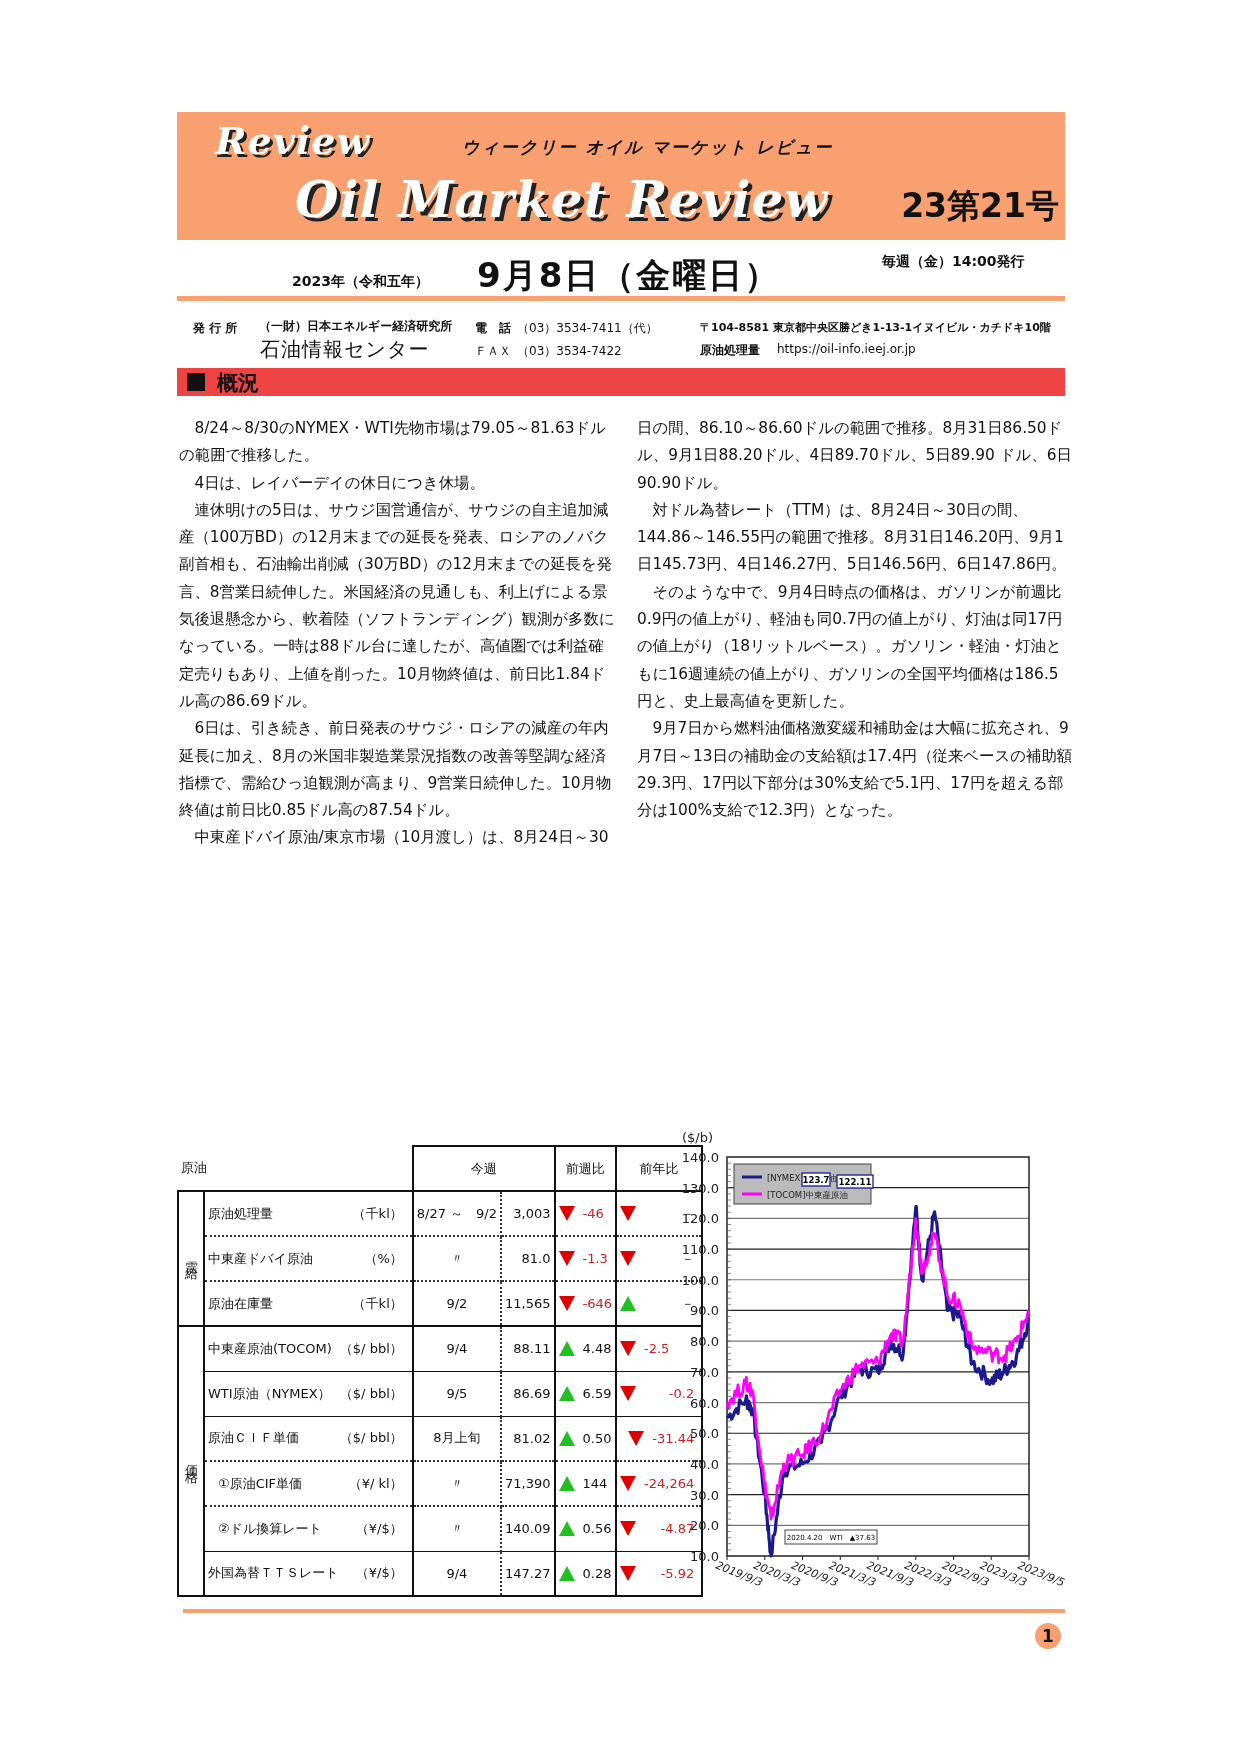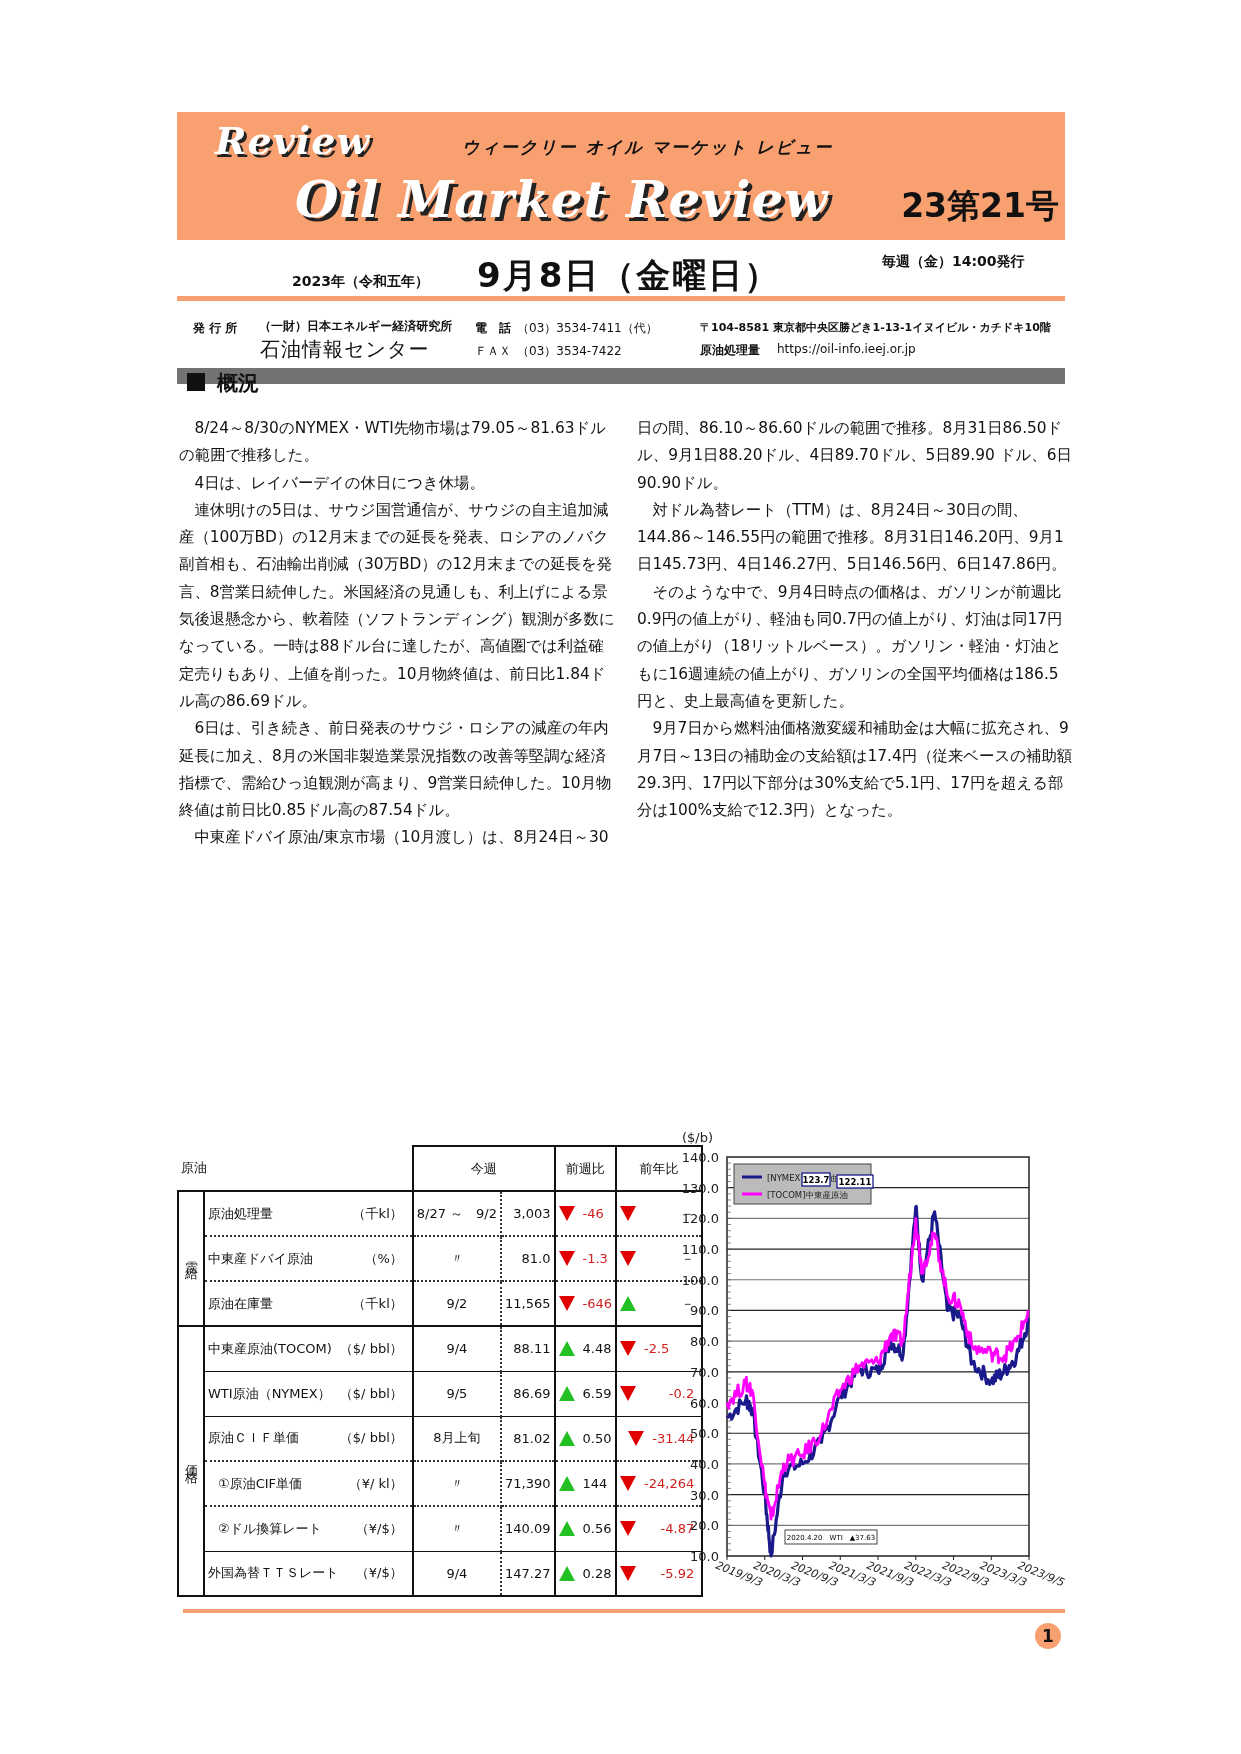--- a/index.html
+++ b/index.html
@@ -19,21 +19,21 @@
   .year { position: absolute; left: 115px; top: 28px; font-size: 14px; font-weight: bold; }
   .main-date { position: absolute; left: 300px; top: 8px; font-size: 34px; font-weight: bold; letter-spacing: 2px; }
   .schedule { position: absolute; left: 705px; top: 8px; font-size: 14px; font-weight: bold; }
 
   .rule-orange { position: absolute; left: 177px; width: 888px; height: 5px; background: #f9a070; }
 
   .publisher { position: absolute; left: 177px; top: 315px; width: 888px; height: 50px; font-size: 12px; font-weight: bold; }
   .publisher span { position: absolute; white-space: nowrap; }
   .pub-name { font-size: 20px !important; font-weight: normal; letter-spacing: 1px; }
 
-  .section-bar { position: absolute; left: 177px; top: 368px; width: 888px; height: 16px; background: #737373; }
+  .section-bar { position: absolute; left: 177px; top: 368px; width: 888px; height: 28px; background: #ef4444; }
   .section-bar .sq { position: absolute; left: 10px; top: 5px; width: 18px; height: 18px; background: #111; }
   .section-bar .sec-title { position: absolute; left: 40px; top: 1px; font-size: 21px; font-weight: bold; }
 
   
   .col { position: absolute; top: 400px; width: 436px; font-size: 15.4px; line-height: 27.3px; color: #111; margin-top: 15px; }
   .col p { text-indent: 1em; }
   .col p.noindent { text-indent: 0; }
   .col-left { left: 179px; }
   .col-right { left: 637px; }
 

